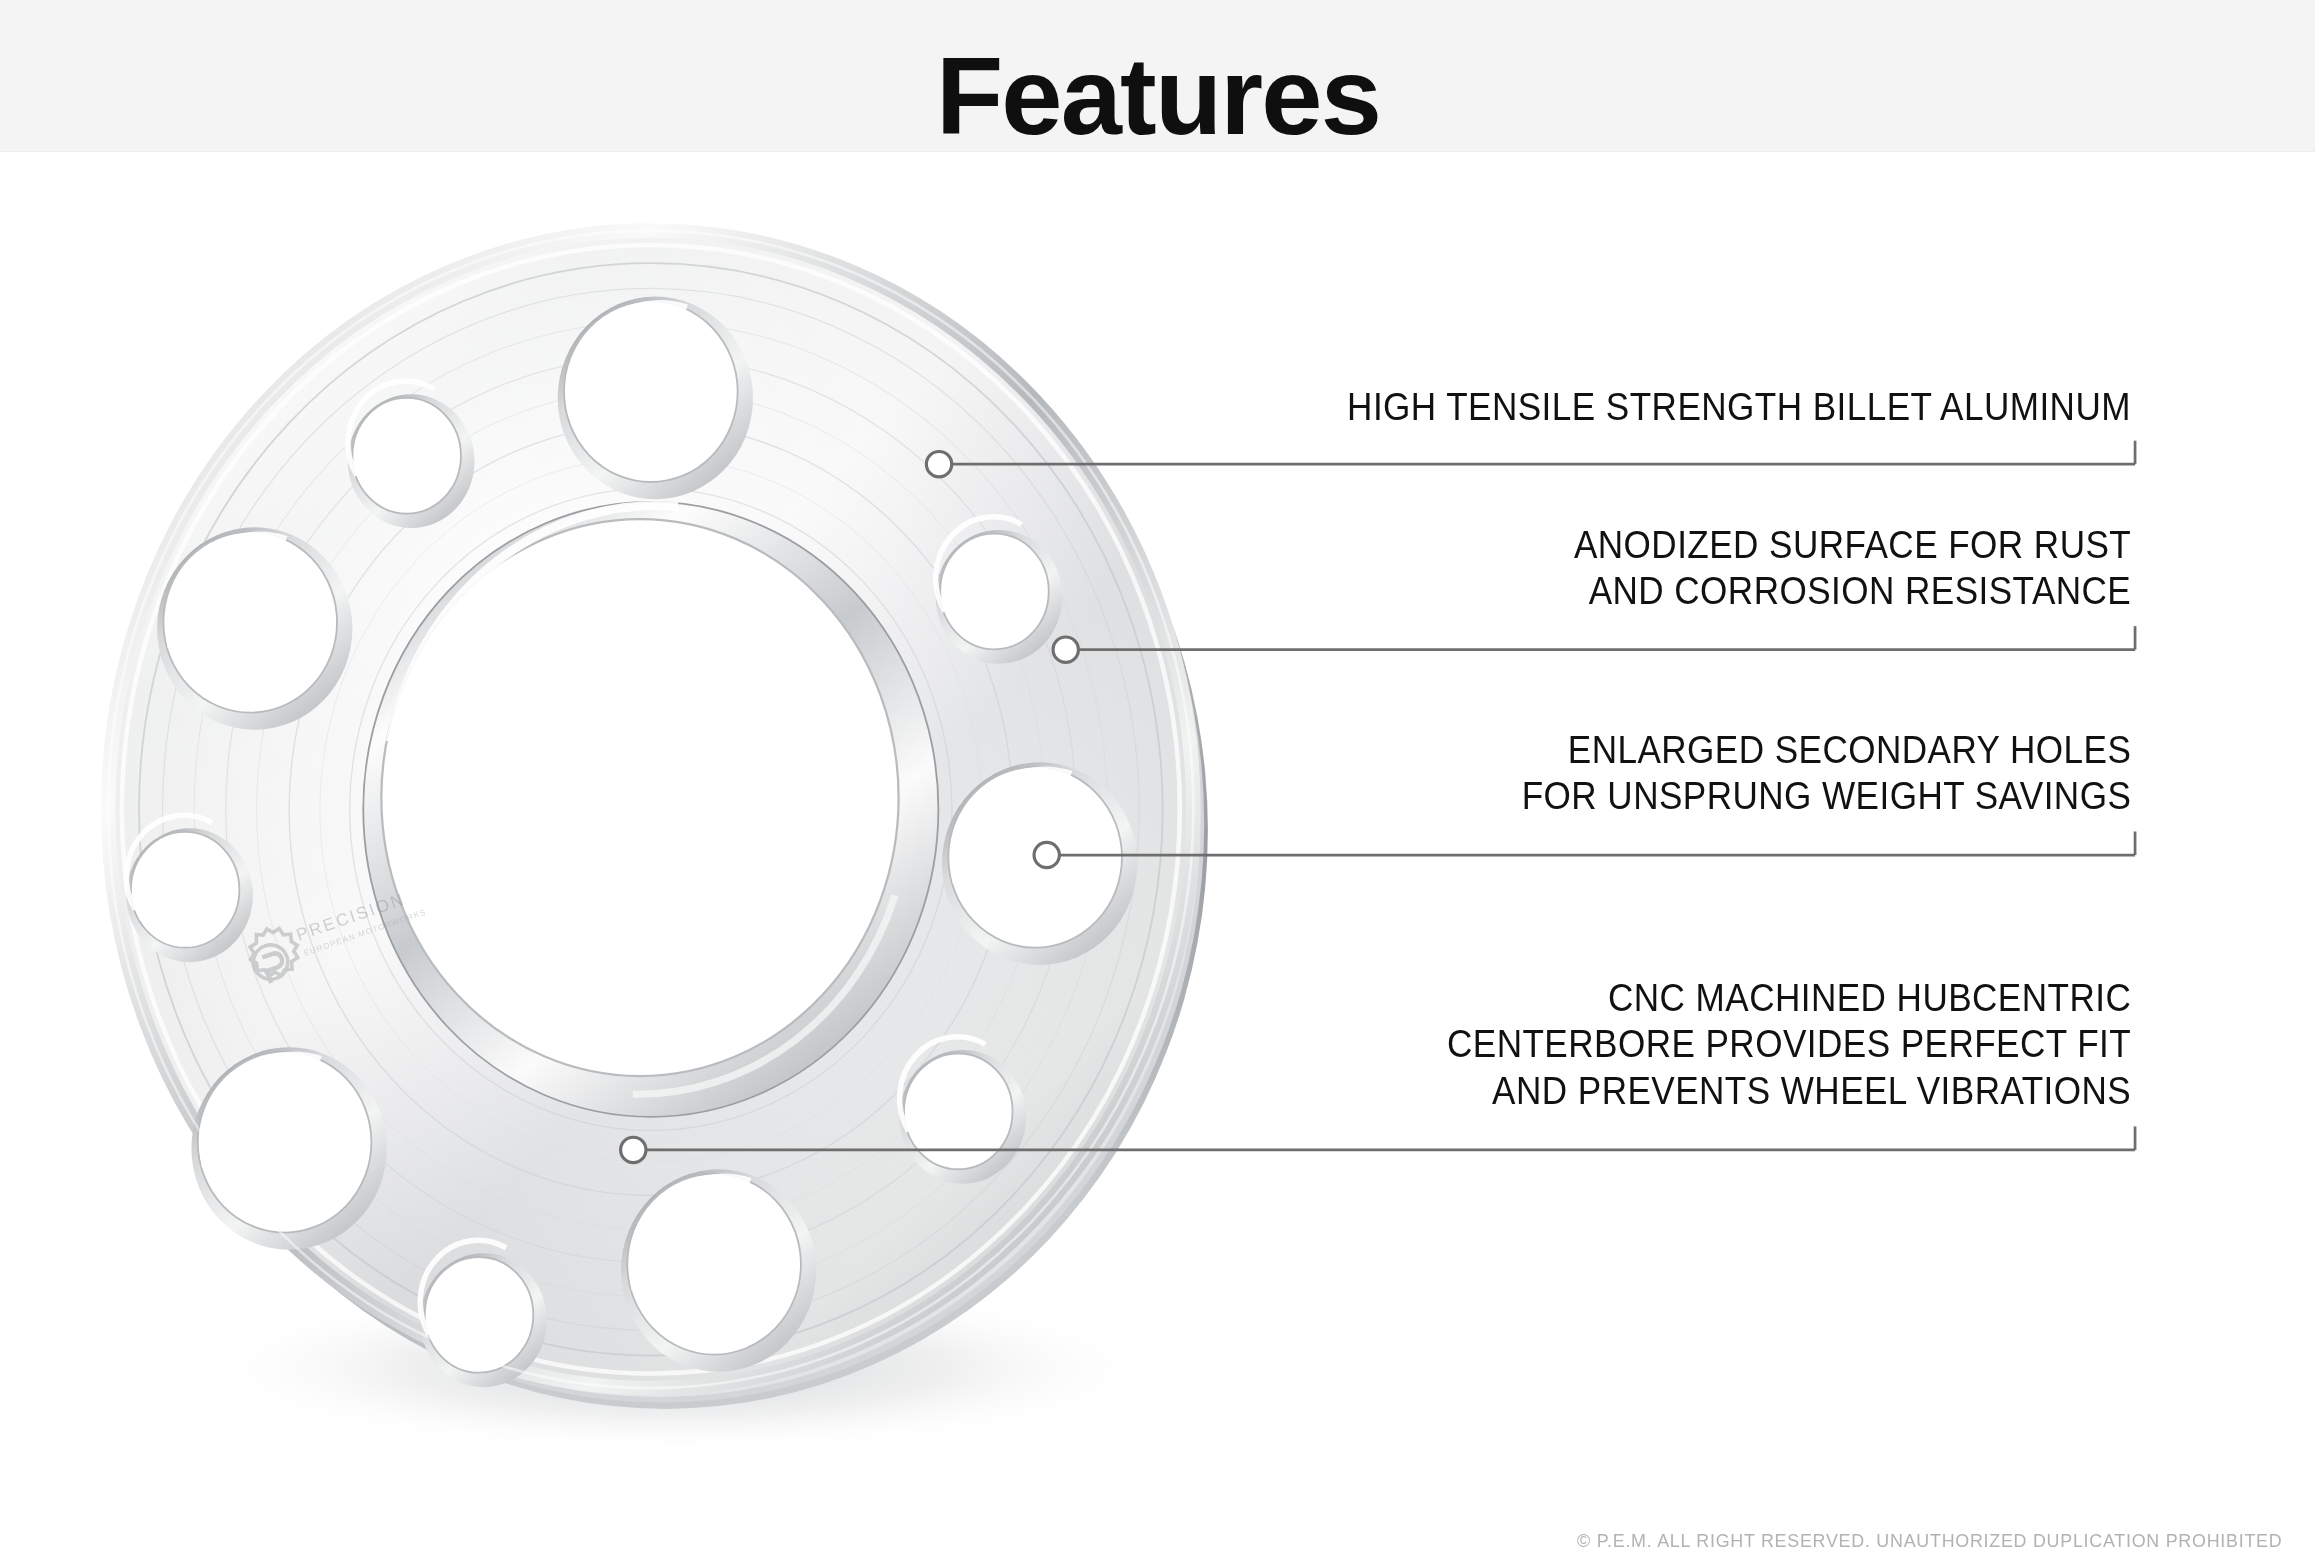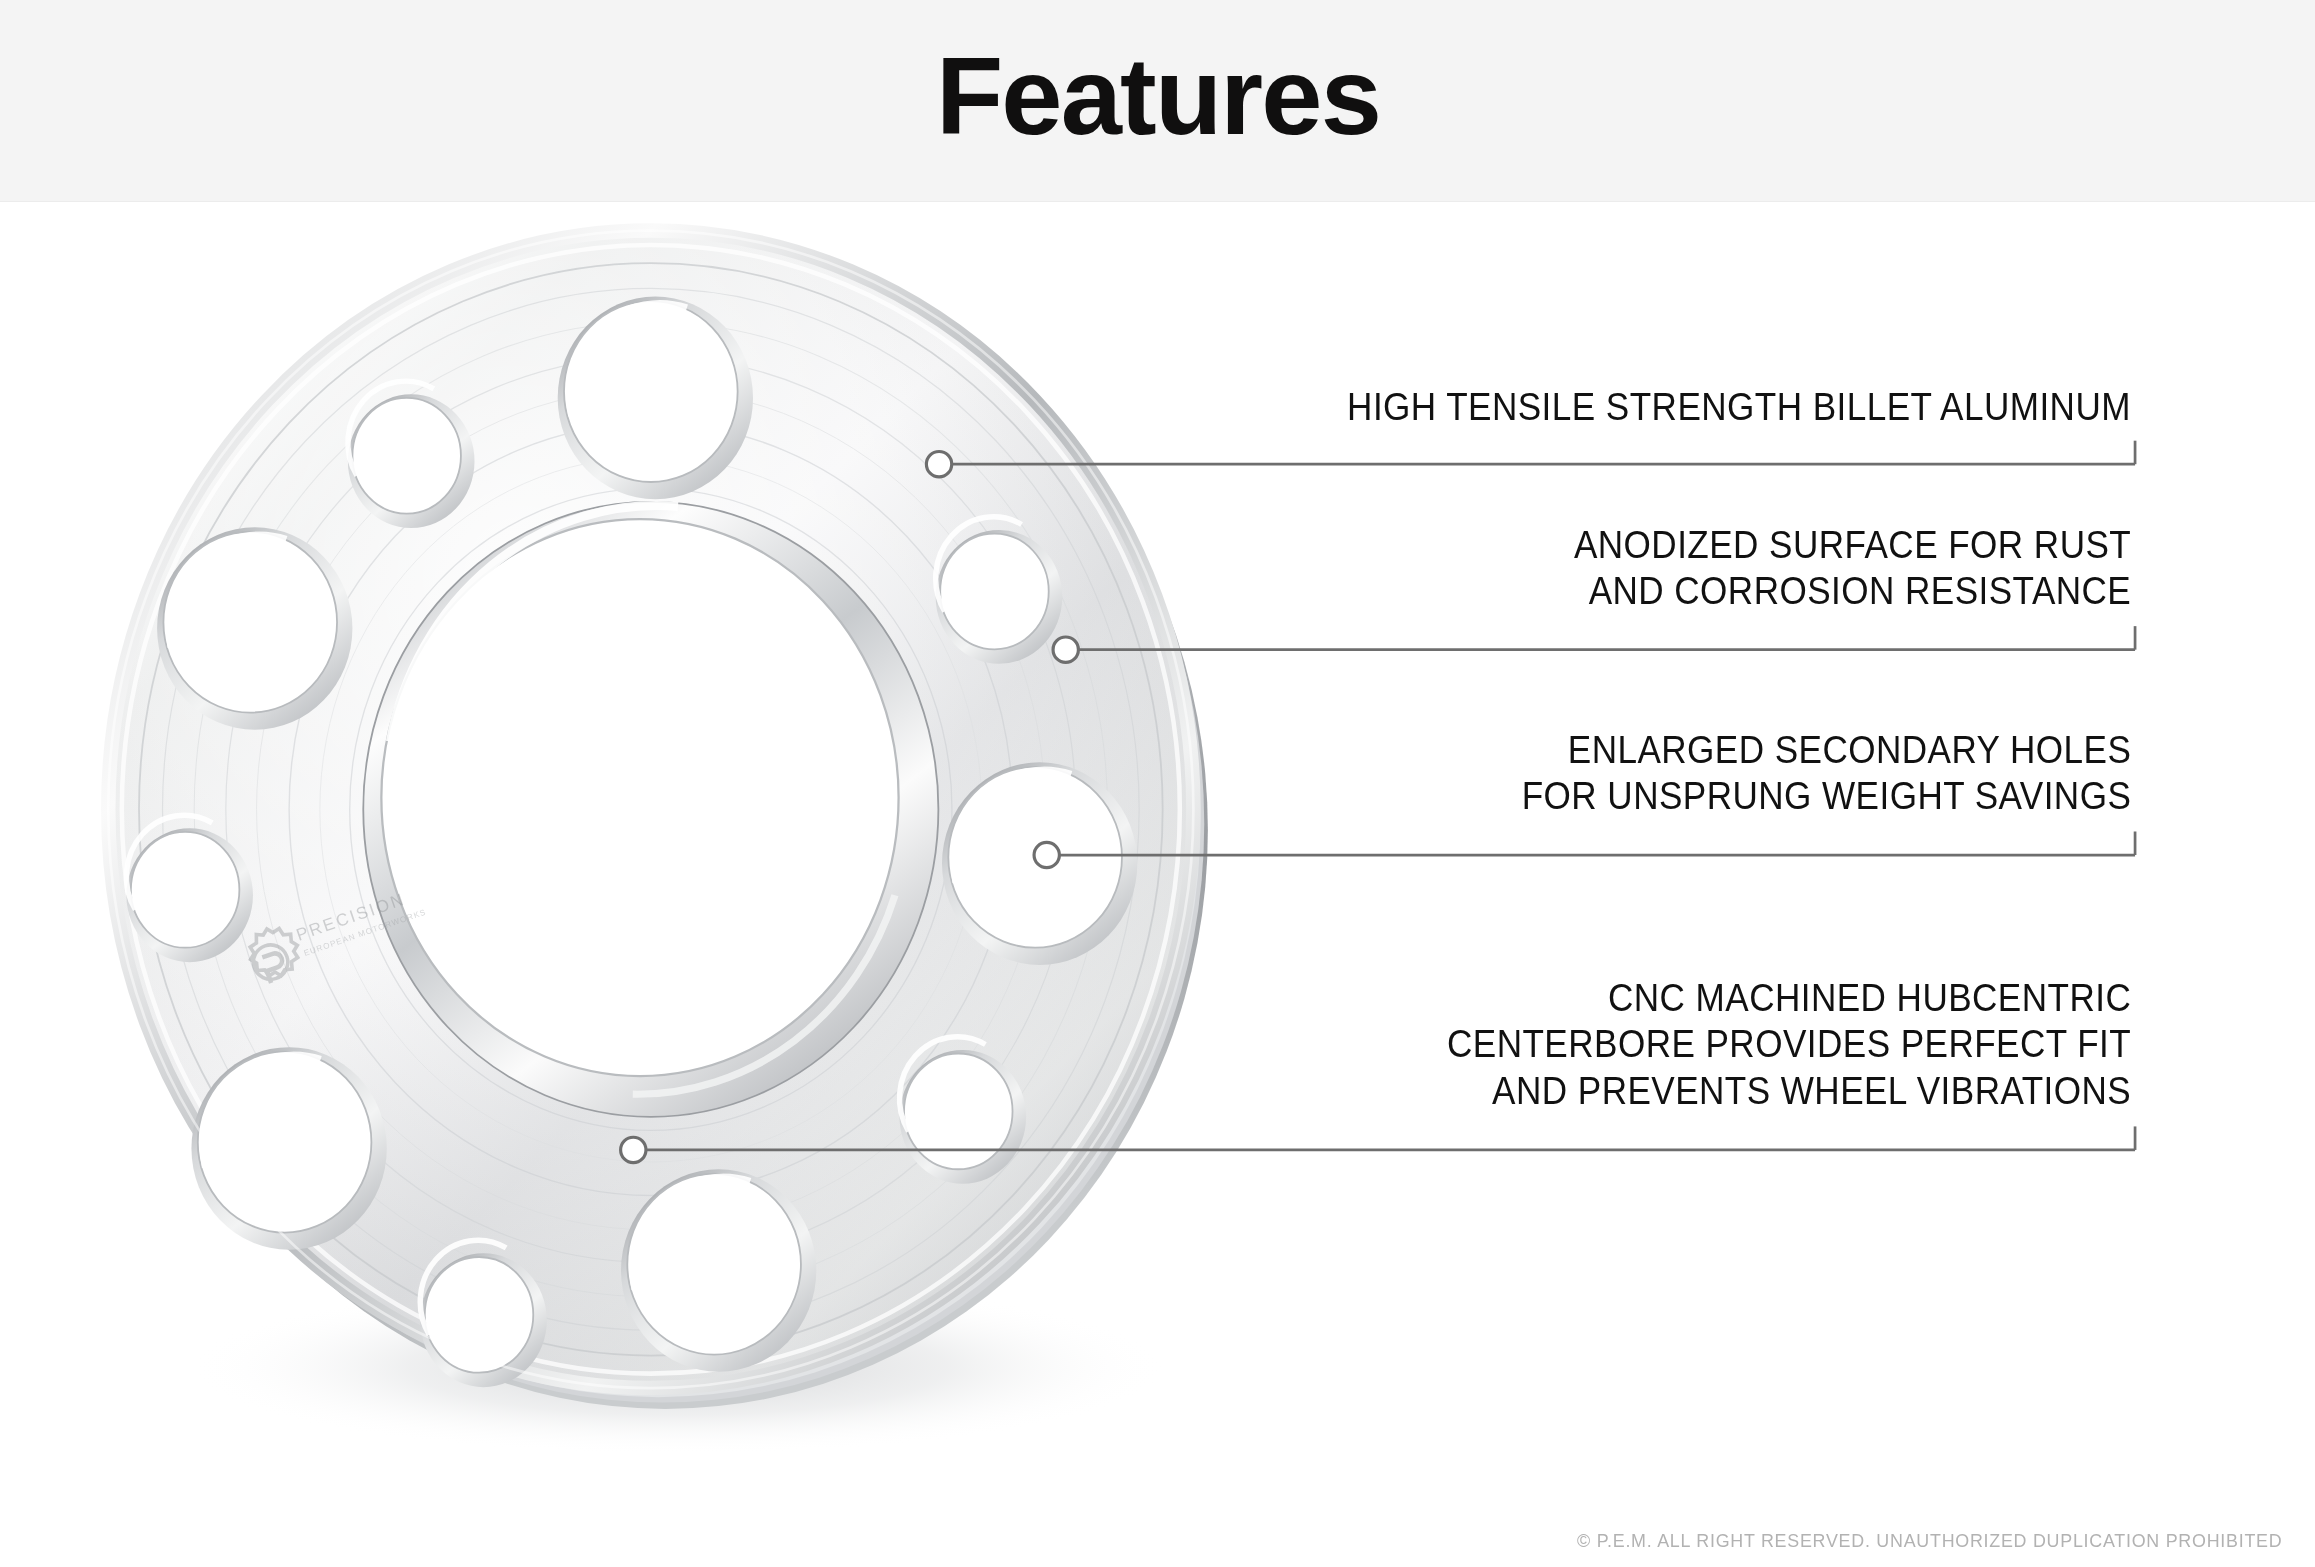--- a/index.html
+++ b/index.html
@@ -7,21 +7,21 @@
   body{
     width:2316px;height:1568px;
     background:#ffffff;
     font-family:"Liberation Sans", sans-serif;
     overflow:hidden;position:relative;
   }
   .page{position:relative;width:2316px;height:1568px;overflow:hidden;background:#fff;}
 
   
   .header{
-    position:absolute;left:0;top:0;width:2316px;height:202px;
+    position:absolute;left:0;top:0;width:2316px;height:152px;
     background:#f4f4f4;
     border-bottom:0.9px solid #ececec;
     box-sizing:border-box;
   }
   .header-title{
     position:absolute;left:0;top:0;width:2316px;height:202px;
     display:flex;align-items:center;justify-content:center;
     font-size:110px;font-weight:bold;letter-spacing:-1.8px;
     color:#100f0f;line-height:1;
     font-family:"Liberation Sans", sans-serif;

